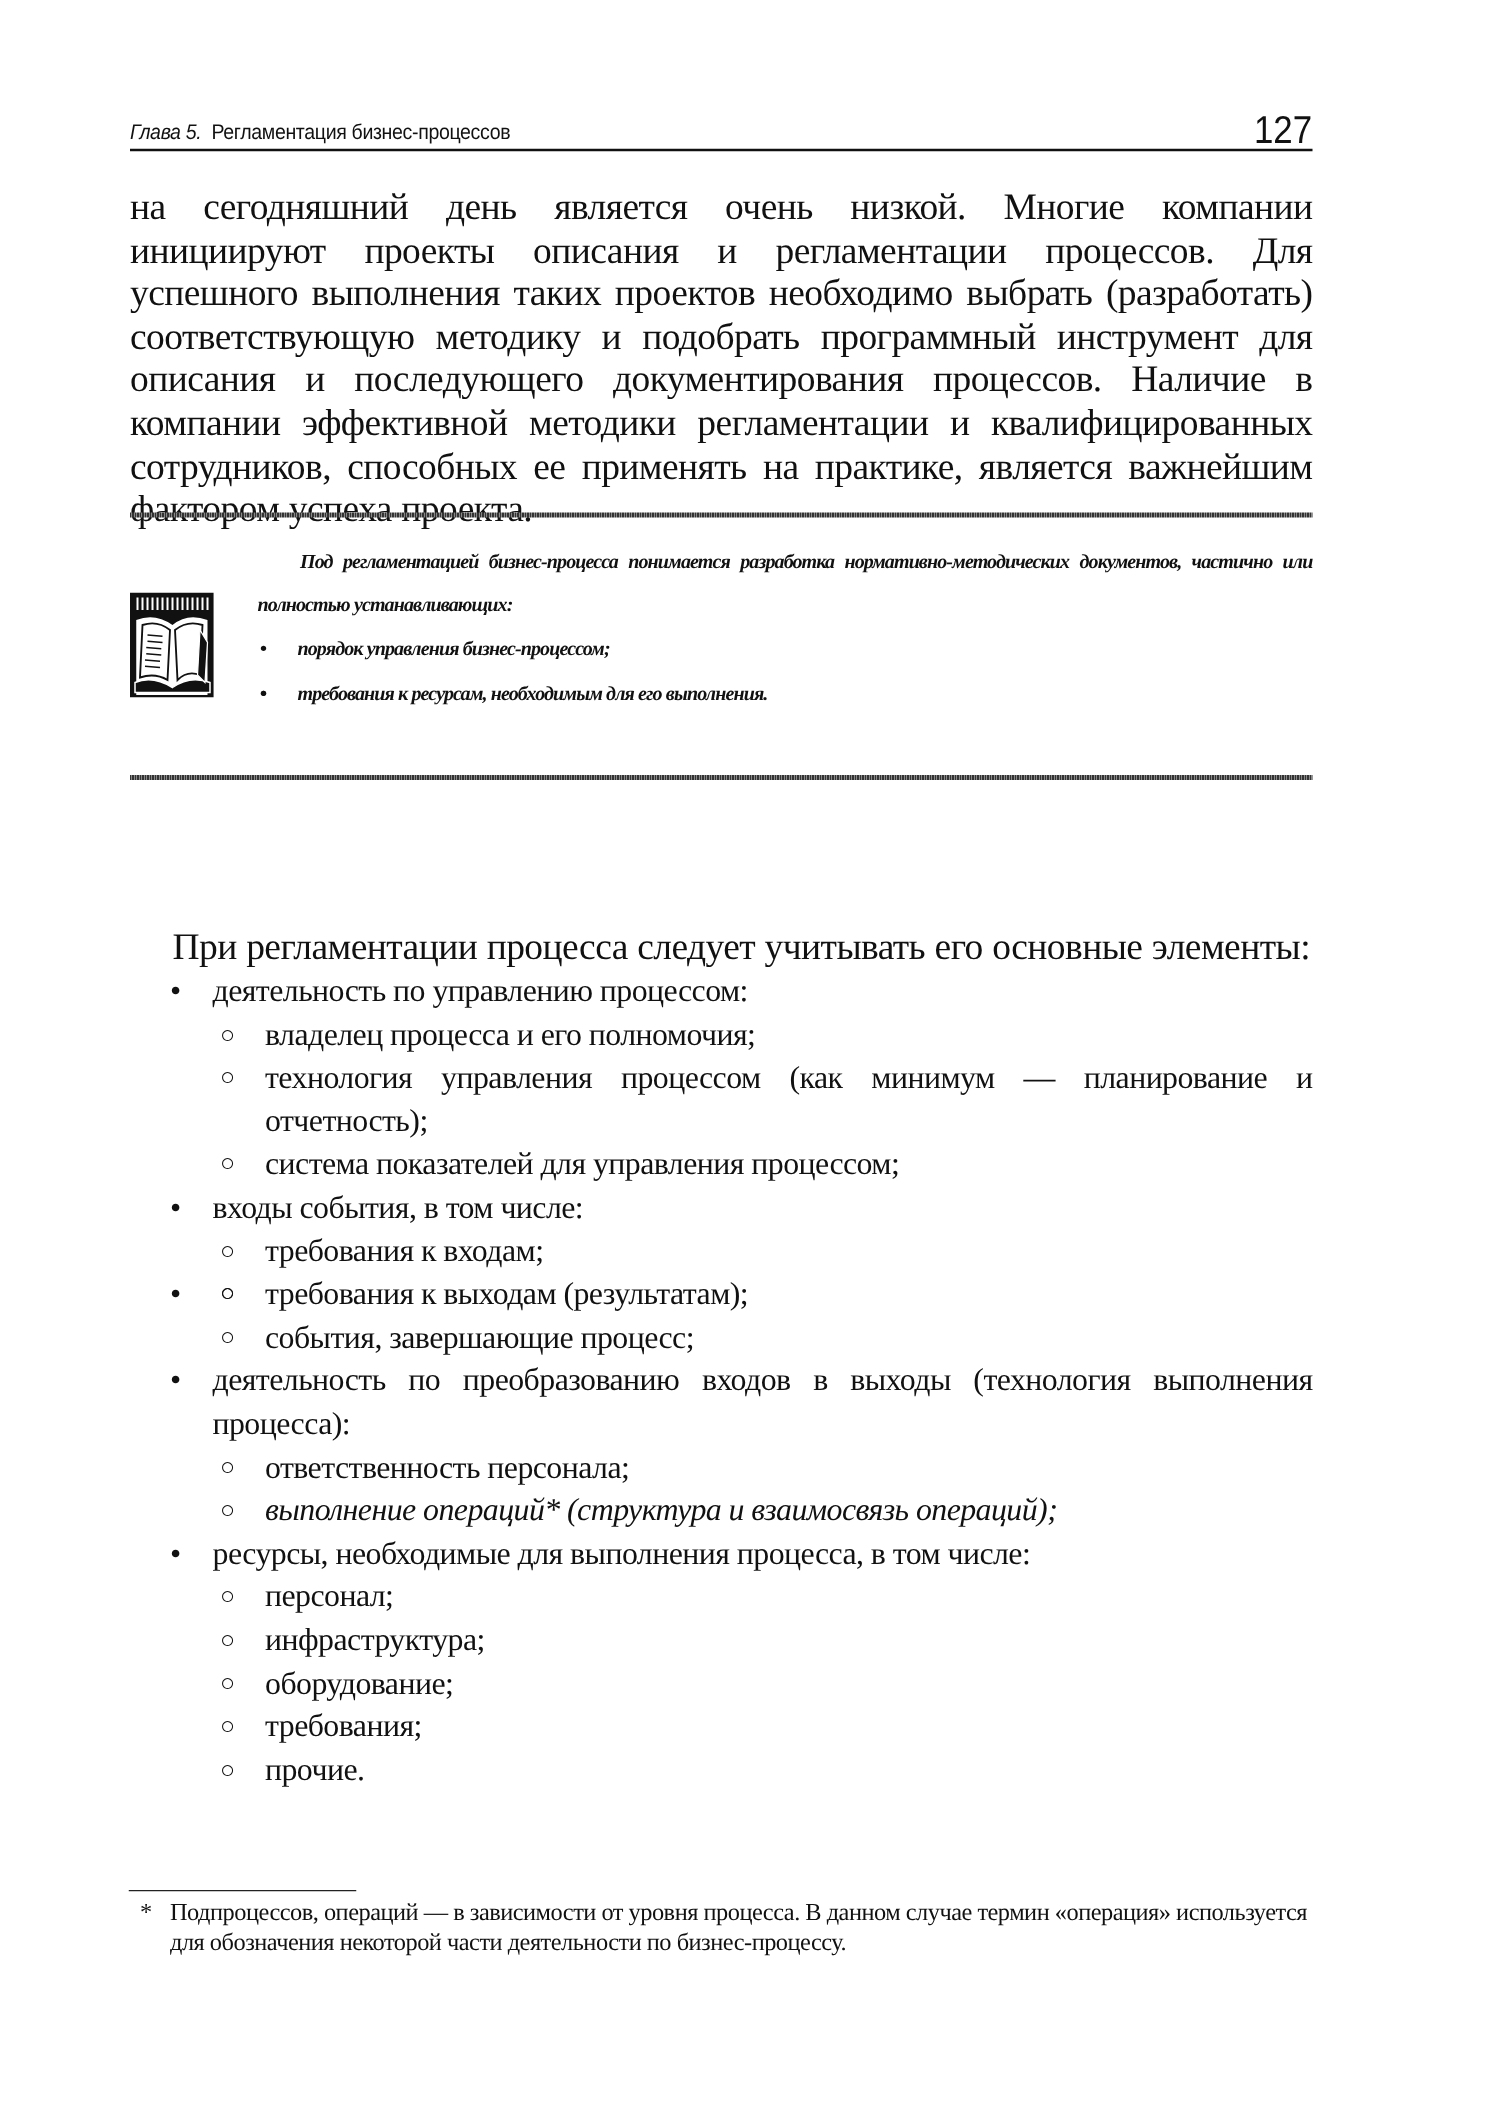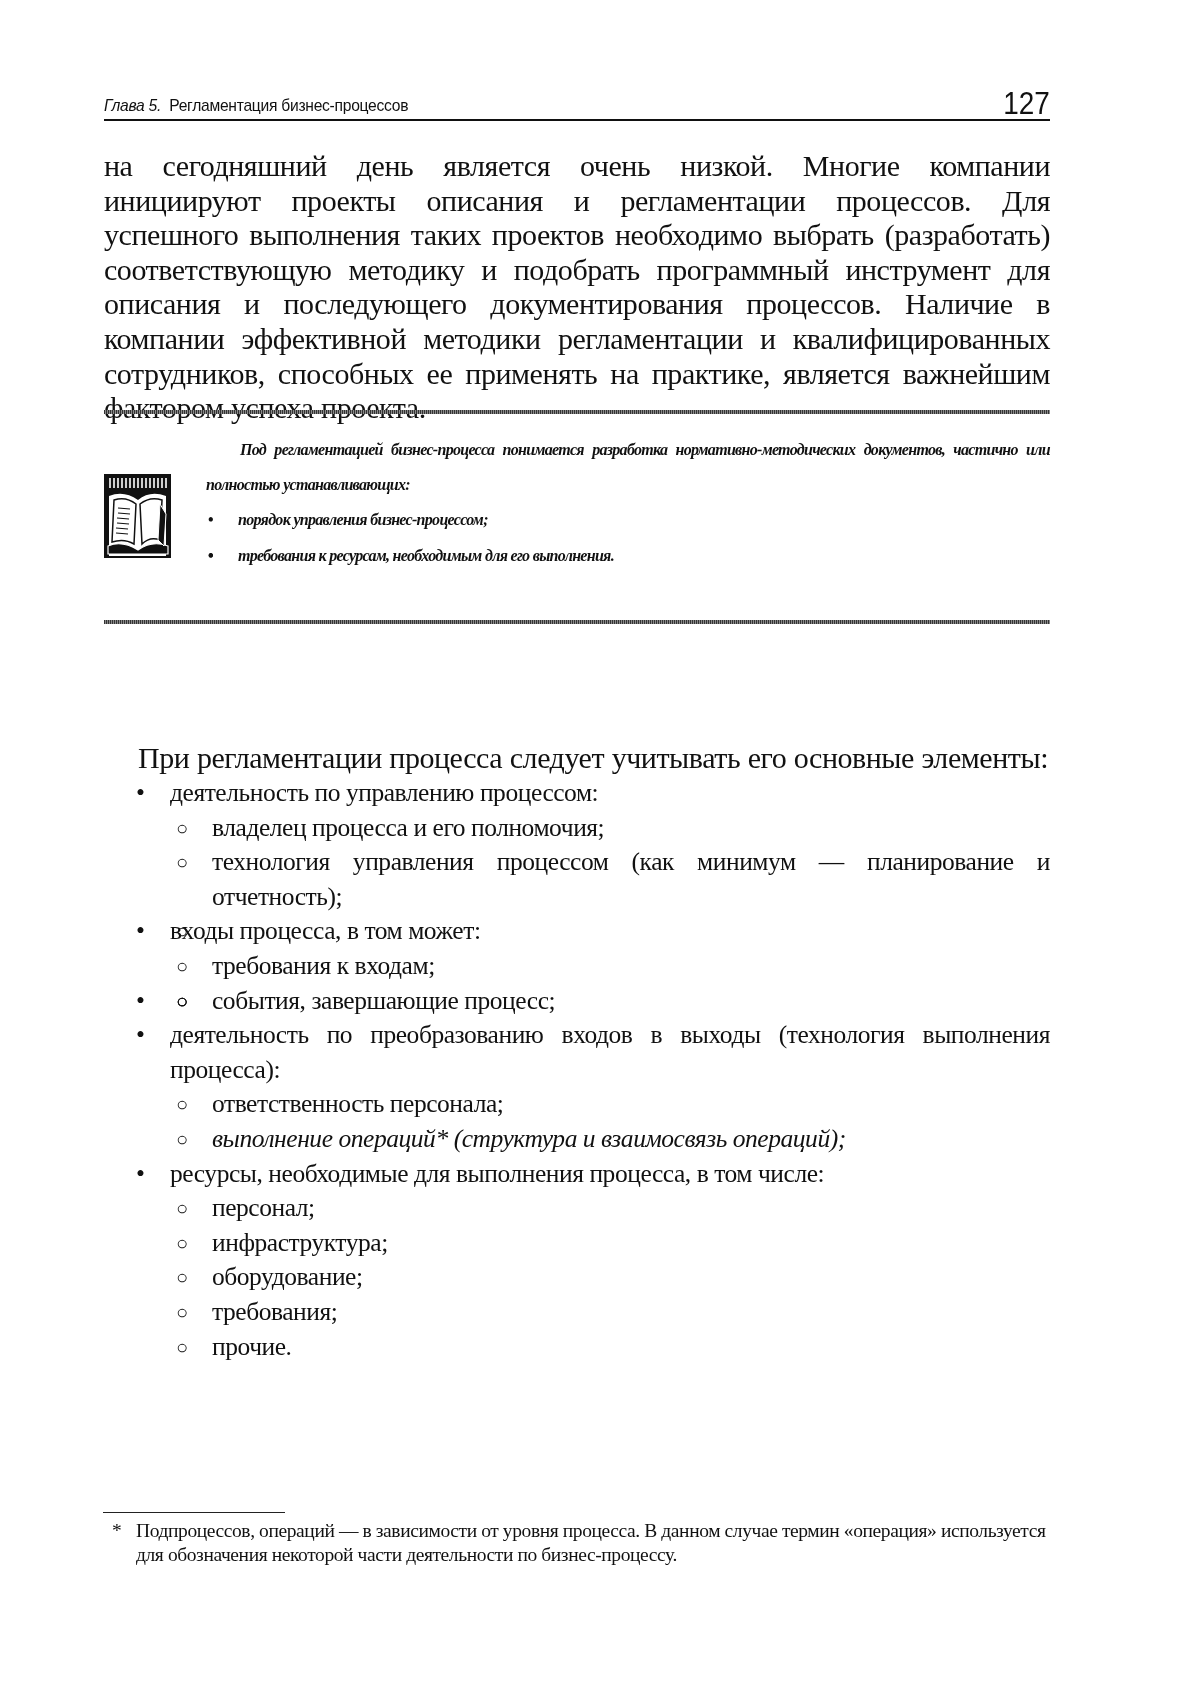--- a/index.html
+++ b/index.html
@@ -93,28 +93,28 @@
     </div>
     <div class="rule-hatched rule-bottom"></div>
   </div>
 
   <div class="body-text serif p3">При регламентации процесса следует учитывать его основные элементы:</div>
 
   <div class="outline serif">
     <div class="lvl1"><span class="bul">•</span><span>деятельность по управлению процессом:</span></div>
     <div class="lvl2"><span class="bul">○</span><span>владелец процесса и его полномочия;</span></div>
     <div class="lvl2"><span class="bul">○</span><span>технология управления процессом (как минимум — планирование и отчетность);</span></div>
-    <div class="lvl2"><span class="bul">○</span></div>
+    <div class="lvl2"><span class="bul">○</span><span>система показателей для управления процессом;</span></div>
 
-    <div class="lvl1"><span class="bul">•</span><span>входы процесса, в том может:</span></div>
+    <div class="lvl1"><span class="bul">•</span><span>входы события, в том числе:</span></div>
     <div class="lvl2"><span class="bul">○</span><span>требования к входам;</span></div>
     <div class="lvl2"><span class="bul">○</span></div>
 
     <div class="lvl1"><span class="bul">•</span></div>
-    <div class="lvl2"><span class="bul">○</span></div>
+    <div class="lvl2"><span class="bul">○</span><span>требования к выходам (результатам);</span></div>
     <div class="lvl2"><span class="bul">○</span><span>события, завершающие процесс;</span></div>
 
     <div class="lvl1"><span class="bul">•</span><span>деятельность по преобразованию входов в выходы (технология выполнения процесса):</span></div>
     <div class="lvl2"><span class="bul">○</span><span>ответственность персонала;</span></div>
     <div class="lvl2"><span class="bul">○</span><span class="it">выполнение операций* (структура и взаимосвязь операций);</span></div>
 
     <div class="lvl1"><span class="bul">•</span><span>ресурсы, необходимые для выполнения процесса, в том числе:</span></div>
     <div class="lvl2"><span class="bul">○</span><span>персонал;</span></div>
     <div class="lvl2"><span class="bul">○</span><span>инфраструктура;</span></div>
     <div class="lvl2"><span class="bul">○</span><span>оборудование;</span></div>

